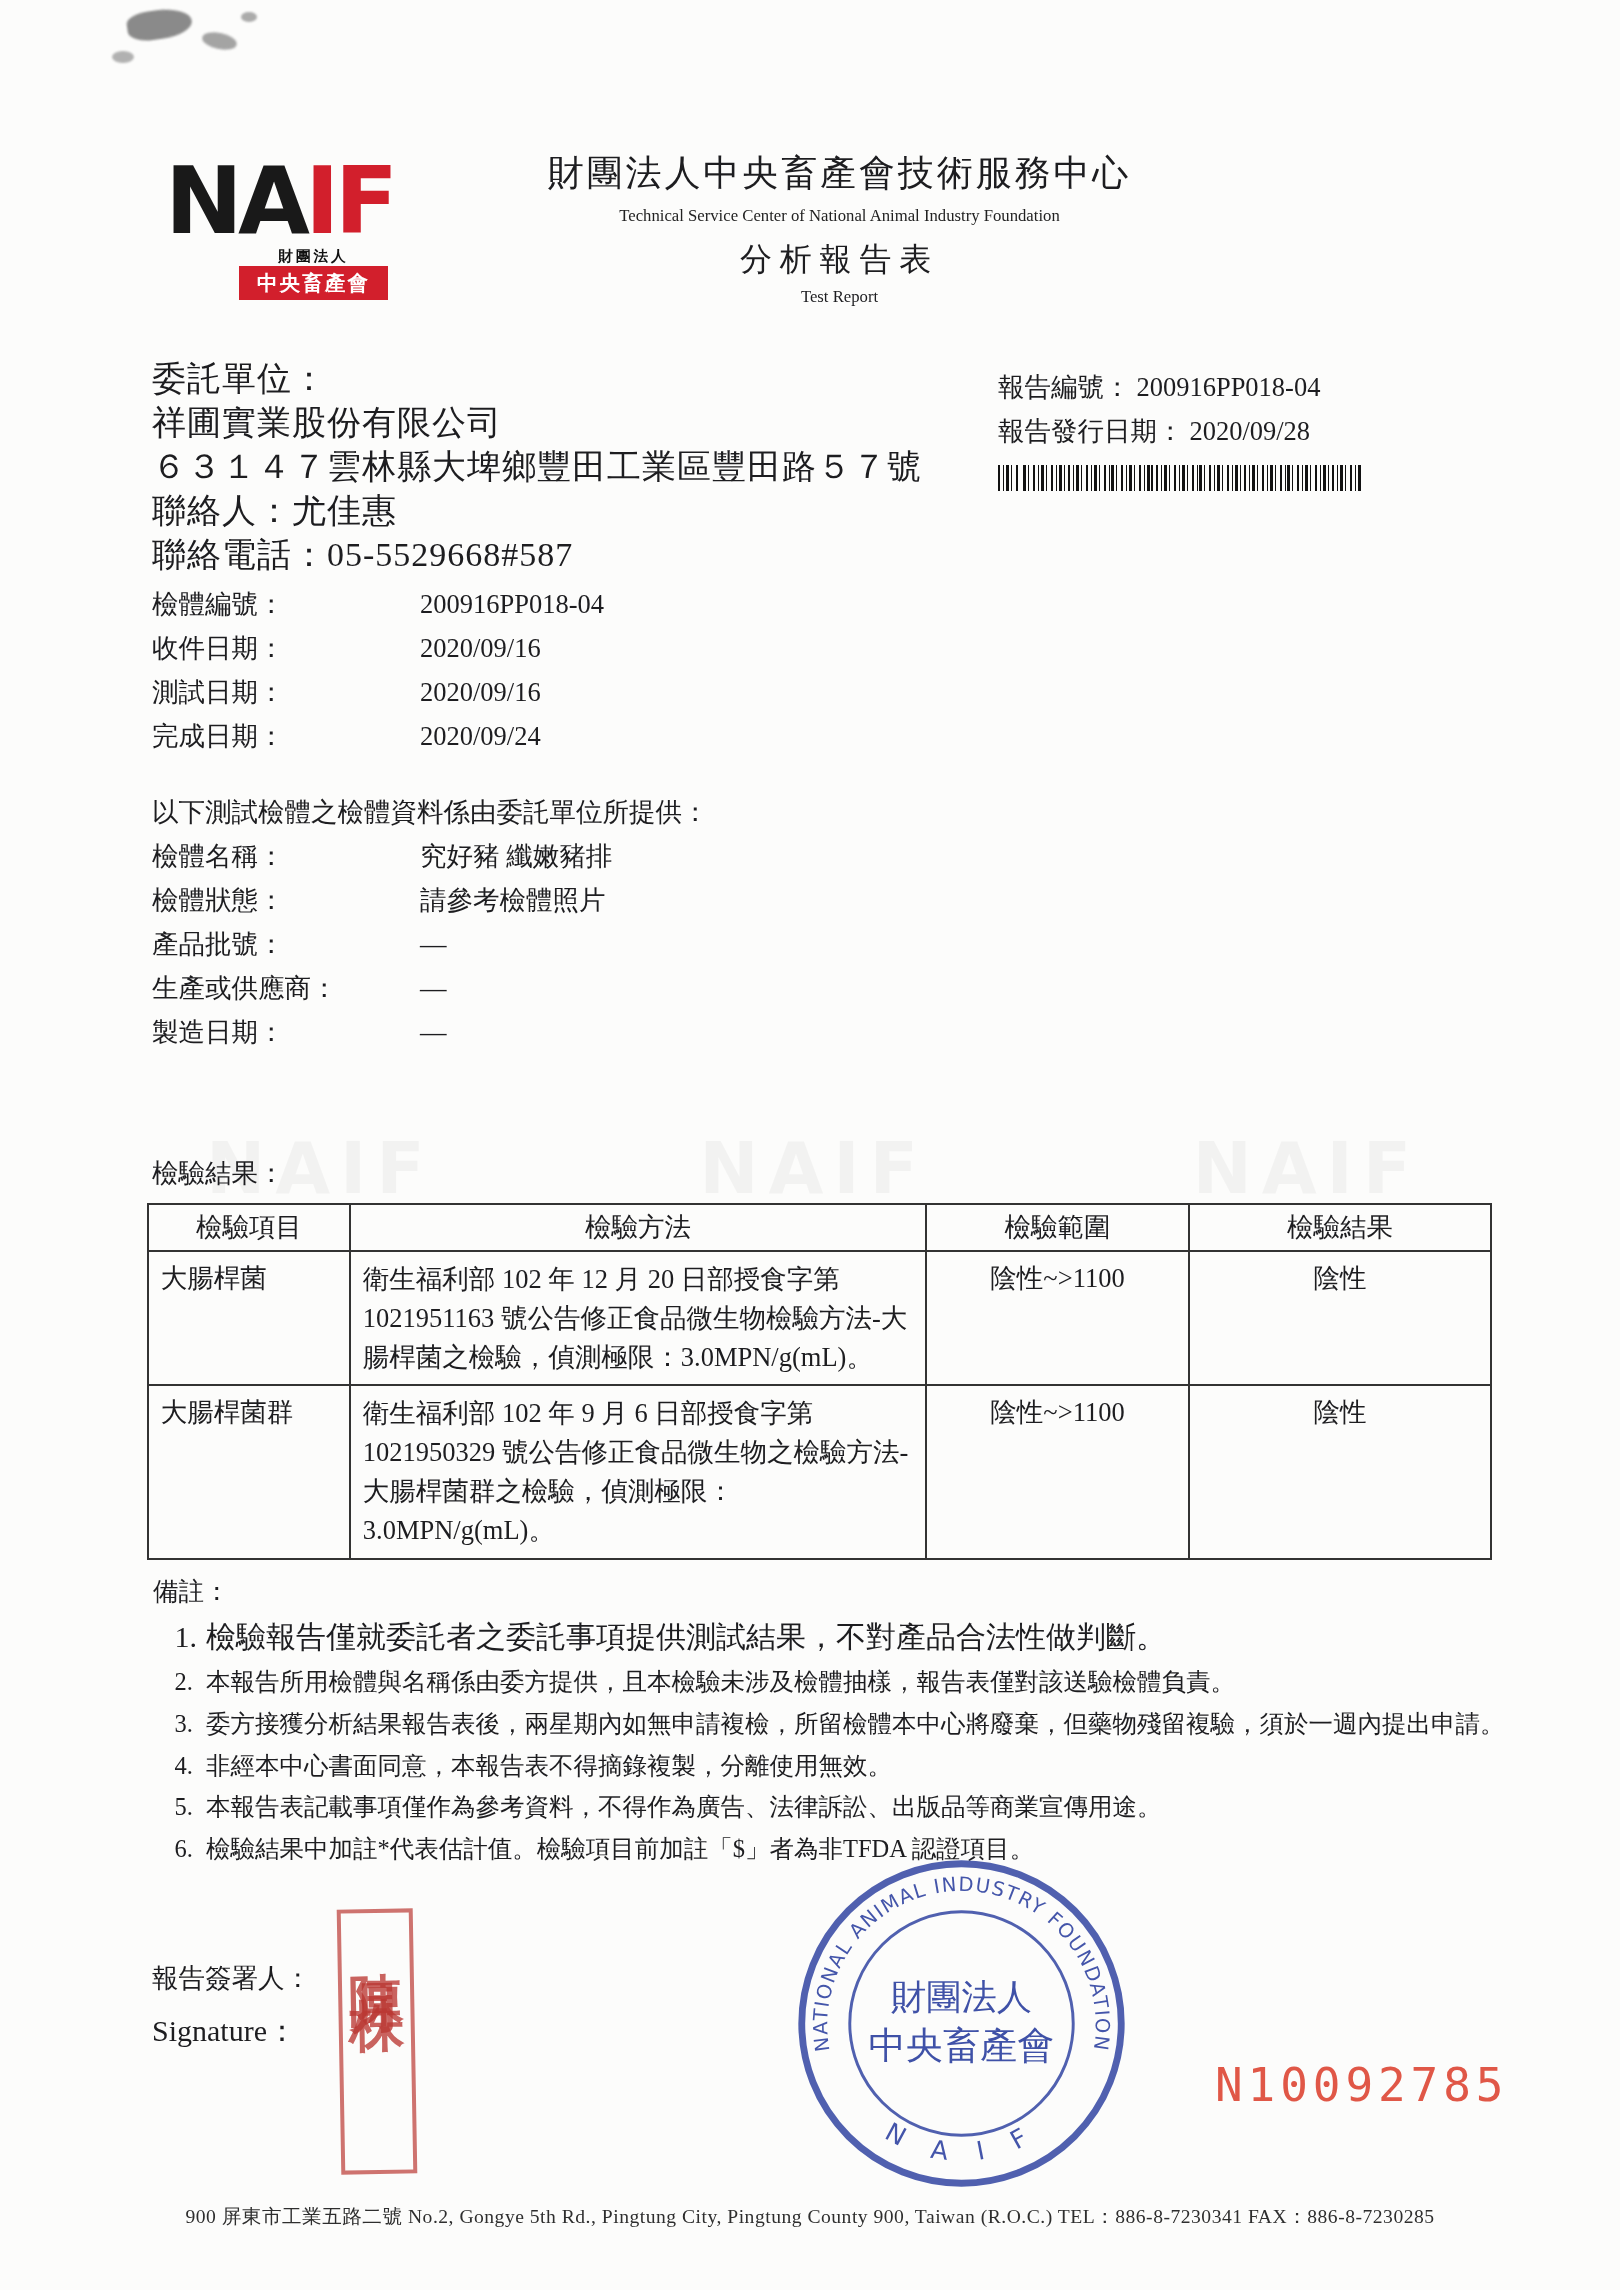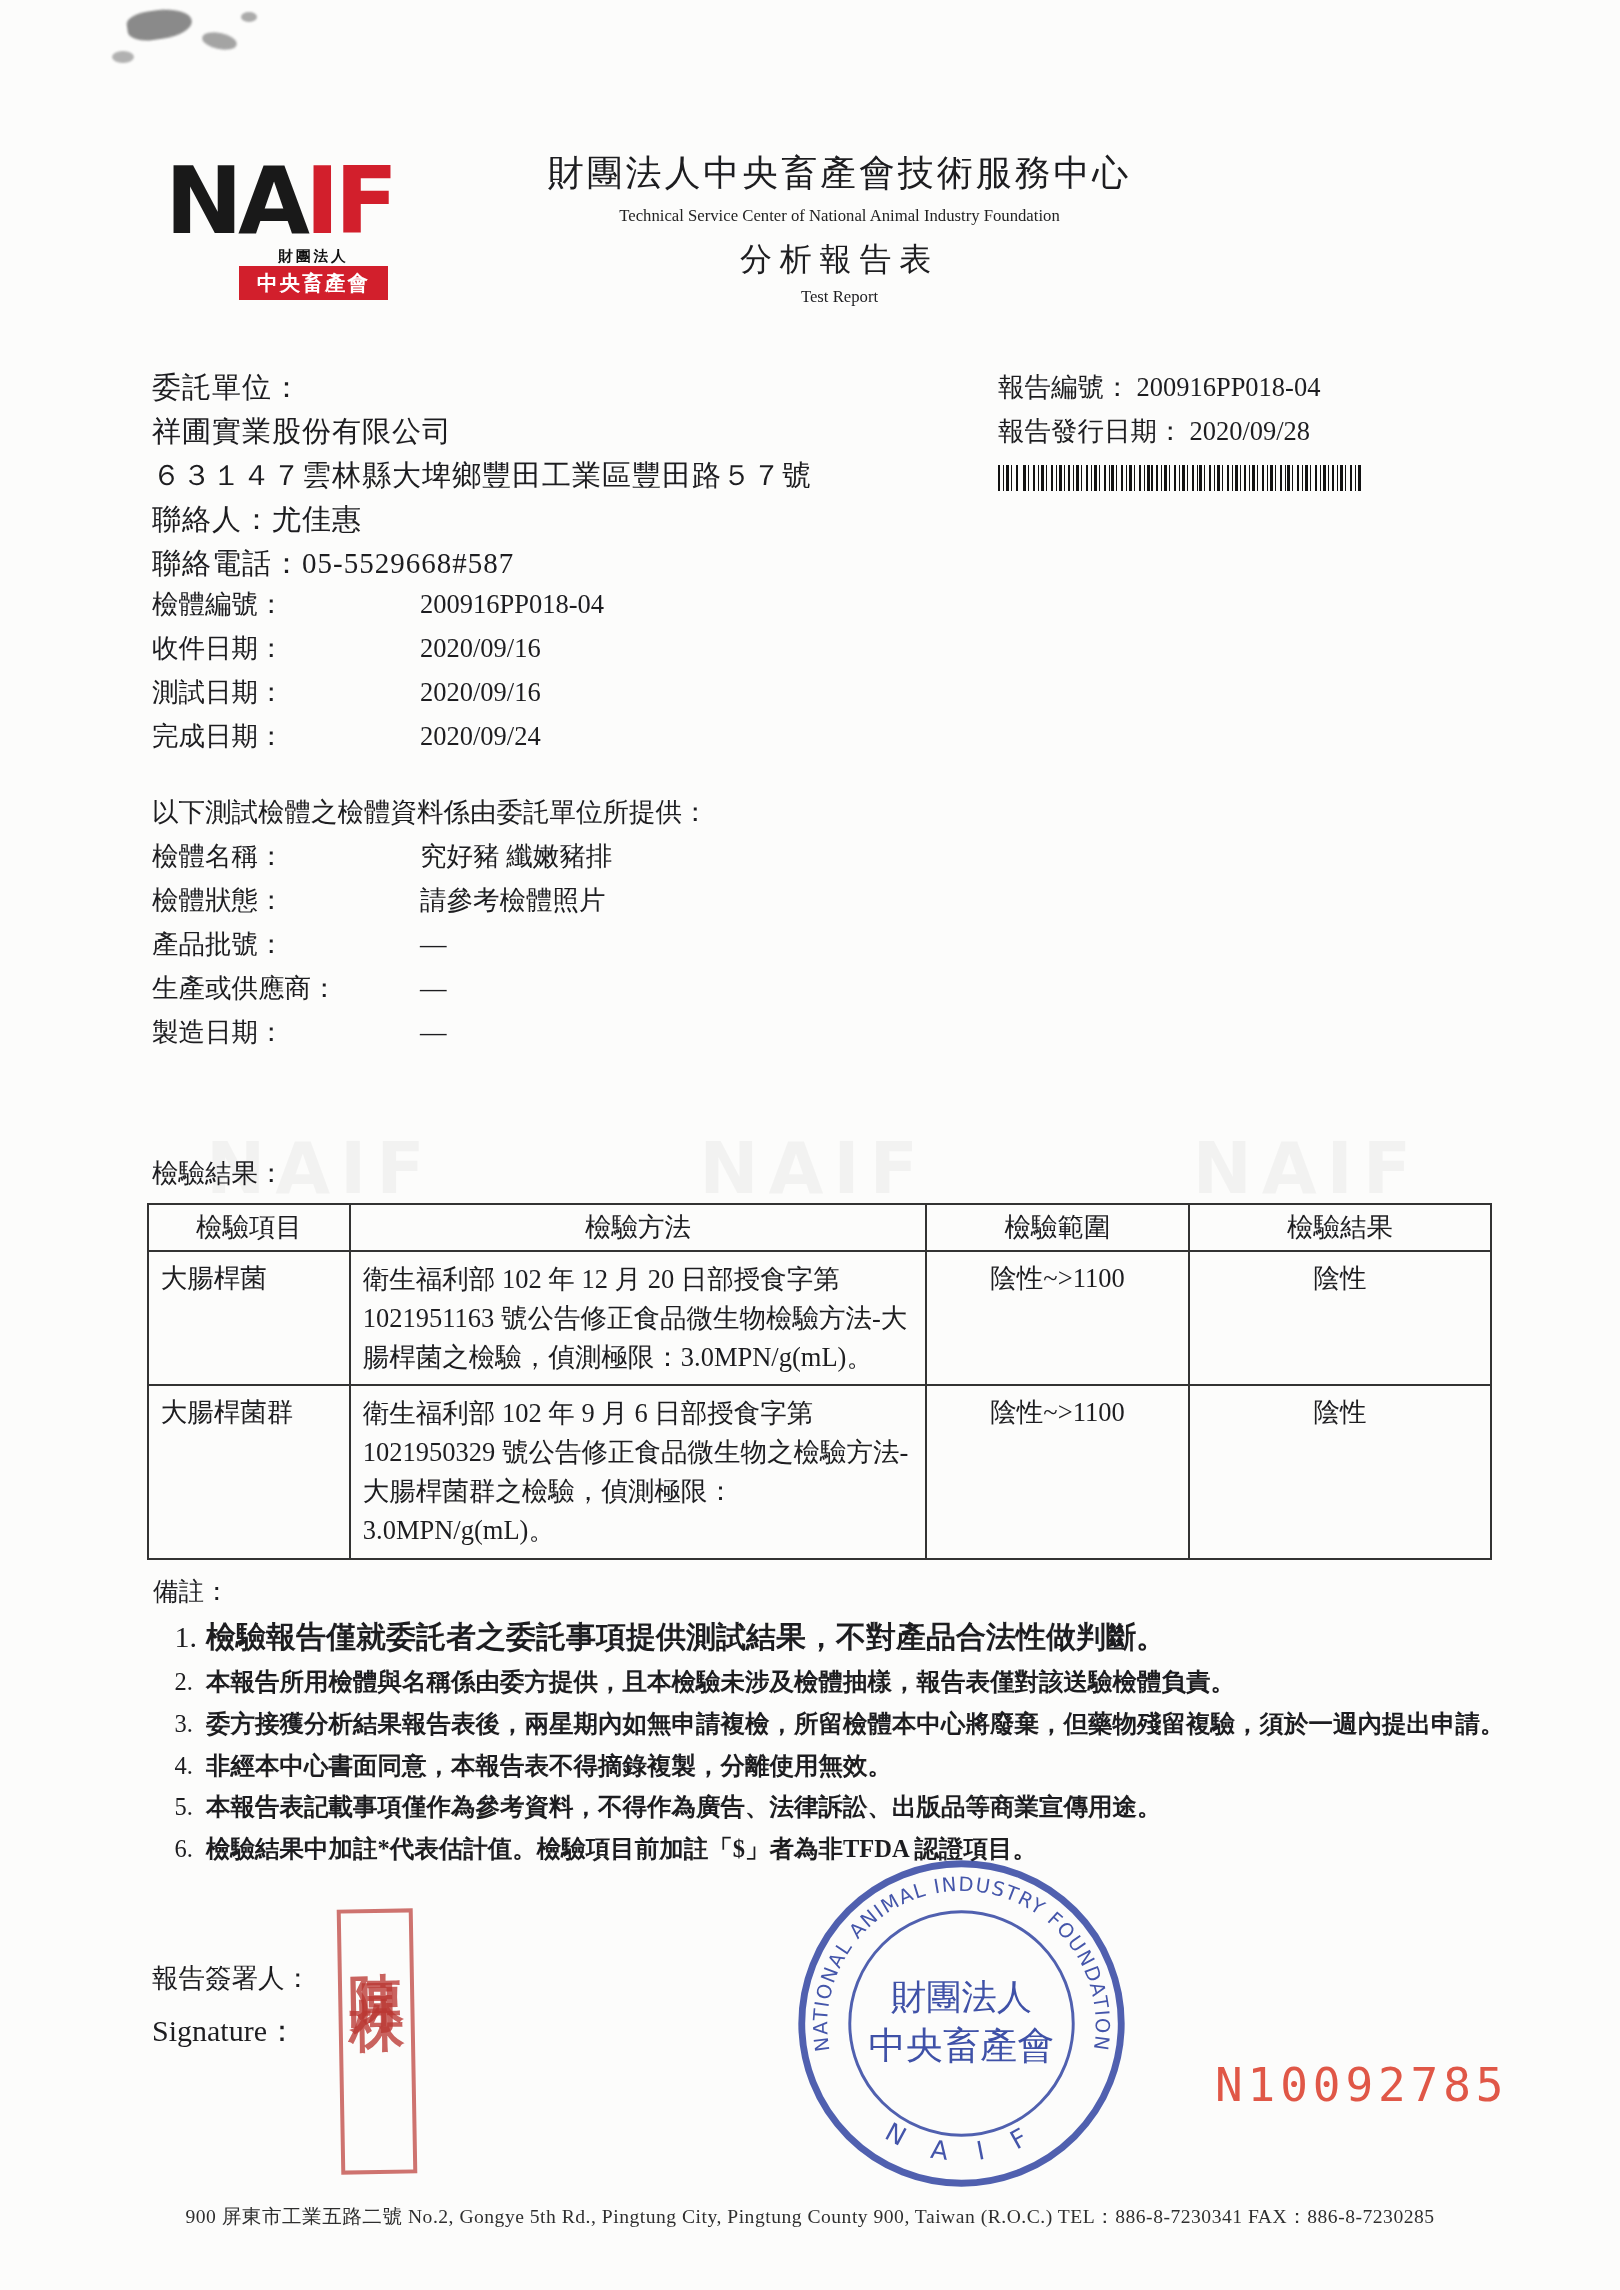--- a/index.html
+++ b/index.html
@@ -27,21 +27,21 @@
   .logo-sub2{margin-left:74px;width:149px;background:#d21f2c;color:#fff;font-family:"DejaVu Sans",sans-serif;font-weight:bold;font-size:20.6px;text-align:center;padding:2.9px 0;letter-spacing:2px;}
 
   
   .titles{position:absolute;left:59px;right:0;top:149px;text-align:center;}
   .org-title{font-size:36px;letter-spacing:2.9px;}
   .org-sub{font-size:16.7px;margin-top:7.8px;color:#222;}
   .rep-title{font-size:32px;margin-top:11.8px;letter-spacing:7.8px;}
   .rep-sub{font-size:16.7px;margin-top:5.9px;}
 
   
-  .client{position:absolute;left:152px;top:365px;font-size:29px;line-height:44px;letter-spacing:1px;}
+  .client{position:absolute;left:152px;top:357px;font-size:34px;line-height:44px;letter-spacing:1px;}
 
   
   .repinfo{position:absolute;left:998px;top:365px;font-size:26.5px;line-height:44px;}
   .ri-value{margin-left:5.9px;}
   .barcode{margin-top:11.8px;width:365px;height:26.5px;
     background:repeating-linear-gradient(90deg,#111 0 2px,transparent 2px 4.9px,#111 4.9px 5.9px,transparent 5.9px 7.8px,#111 7.8px 10.8px,transparent 10.8px 12.7px,#111 12.7px 13.7px,transparent 13.7px 17.6px);}
 
   
   .meta{position:absolute;left:152px;top:582px;font-size:26.5px;line-height:44px;}
   .m-label{display:inline-block;width:268px;}
@@ -66,21 +66,21 @@
   .w-range{width:263px;}
   .c-method{line-height:39px;}
   .c-range,.c-result{text-align:center;}
   tbody td{height:134px;}
 
   
   .notes{position:absolute;left:147px;top:1574px;width:1364px;}
   .notes-title{font-size:25.5px;margin-left:5.9px;}
   .note{display:flex;margin-top:5.9px;}
   .nn{flex:none;width:59px;padding-left:27.4px;}
-  .nt{flex:1;font-weight:bold;}
+  .nt{flex:1;}
   .n1{font-size:30px;line-height:43px;}
   .nx{font-size:24.5px;line-height:36px;}
 
   
   .sig1{position:absolute;left:152px;top:1960px;font-size:26.5px;}
   .sig2{position:absolute;left:152px;top:2011px;font-size:30px;}
 
   .seal{position:absolute;left:339px;top:1909px;width:76px;height:265px;border:4.9px solid rgba(180,35,30,.7);
     display:flex;justify-content:center;opacity:.9;transform:rotate(-1deg);}
   .seal span{writing-mode:vertical-rl;text-orientation:upright;font-size:55px;line-height:1;font-weight:bold;

